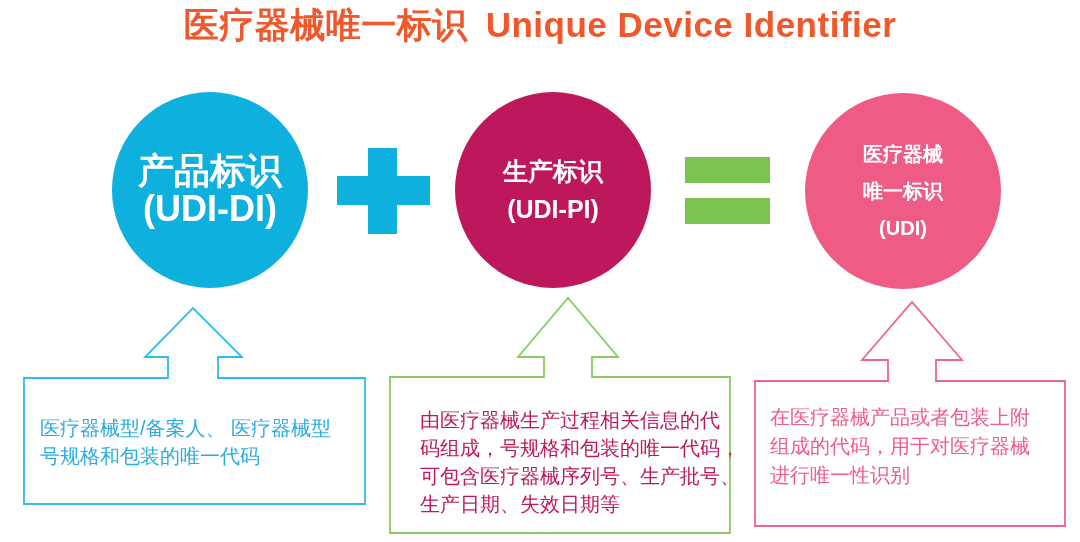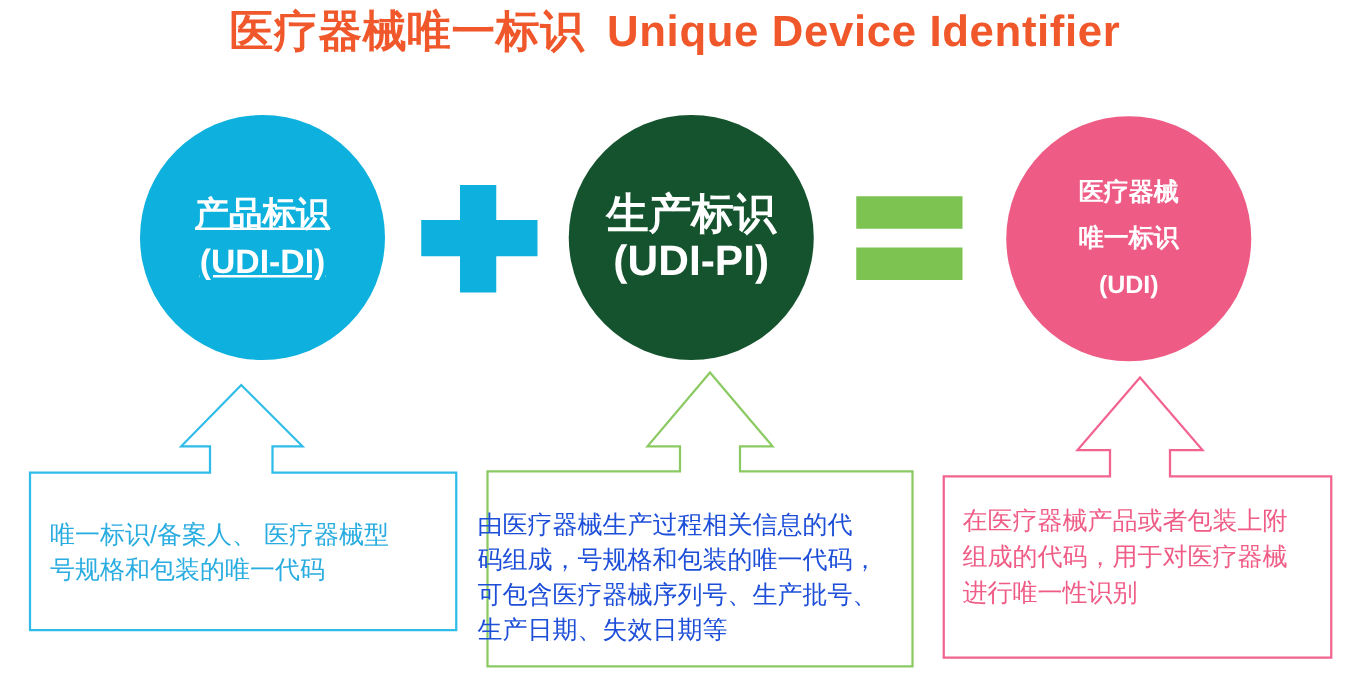--- a/index.html
+++ b/index.html
@@ -34,41 +34,41 @@
     width: 196px; height: 196px;
     border-radius: 50%;
     display: flex;
     flex-direction: column;
     align-items: center;
     justify-content: center;
     color: #ffffff;
     font-weight: bold;
     text-align: center;
   }
-  .circle.c1 { left: 112px; top: 92px; background: #0EB0DD; font-size: 27px; line-height: 38px; text-decoration: underline; }
-  .circle.c2 { left: 455px; top: 92px; background: #14532d; font-size: 34px; line-height: 38px; }
+  .circle.c1 { left: 112px; top: 92px; background: #0EB0DD; font-size: 36px; line-height: 38px; }
+  .circle.c2 { left: 455px; top: 92px; background: #be185d; font-size: 25px; line-height: 38px; }
   .circle.c3 { left: 805px; top: 93px; background: #EE5C86; font-size: 20px; line-height: 37px; }
   
   .bar { position: absolute; }
   .plus-h  { left: 337px; top: 176px; width: 93px; height: 29px; background: #0EB0DD; }
   .plus-v  { left: 368px; top: 148px; width: 29px; height: 86px; background: #0EB0DD; }
   .eq-top  { left: 685px; top: 157px; width: 85px; height: 26px; background: #7CC351; }
   .eq-bot  { left: 685px; top: 198px; width: 85px; height: 26px; background: #7CC351; }
   
   #callouts { position: absolute; left: 0; top: 0; }
   #callouts path { fill: none; stroke-width: 1.8px; }
   
   .note {
     position: absolute;
     font-size: 20px;
     white-space: nowrap;
     font-weight: 500;
   }
   .note.n1 { left: 40px;  top: 414px; line-height: 28px; color: #29ACE0; }
-  .note.n2 { left: 382px; top: 406px; line-height: 28px; color: #1d4ed8; }
+  .note.n2 { left: 420px; top: 406px; line-height: 28px; color: #be185d; }
   .note.n3 { left: 770px; top: 403px; line-height: 29px; color: #EF5C86; }
 </style>
 </head>
 <body>
 
 <div id="stage">
 
   <div class="title">
     <span class="zh">医疗器械唯一标识</span><span class="en">Unique Device Identifier</span>
   </div>
@@ -95,21 +95,21 @@
   <div class="bar eq-top"></div>
   <div class="bar eq-bot"></div>
 
   <div class="circle c3">
     <div>医疗器械</div>
     <div>唯一标识</div>
     <div>(UDI)</div>
   </div>
 
   <div class="note n1">
-    <div>唯一标识/备案人、 医疗器械型</div>
+    <div>医疗器械型/备案人、 医疗器械型</div>
     <div>号规格和包装的唯一代码</div>
   </div>
 
   <div class="note n2">
     <div>由医疗器械生产过程相关信息的代</div>
     <div>码组成，号规格和包装的唯一代码，</div>
     <div>可包含医疗器械序列号、生产批号、</div>
     <div>生产日期、失效日期等</div>
   </div>
 

